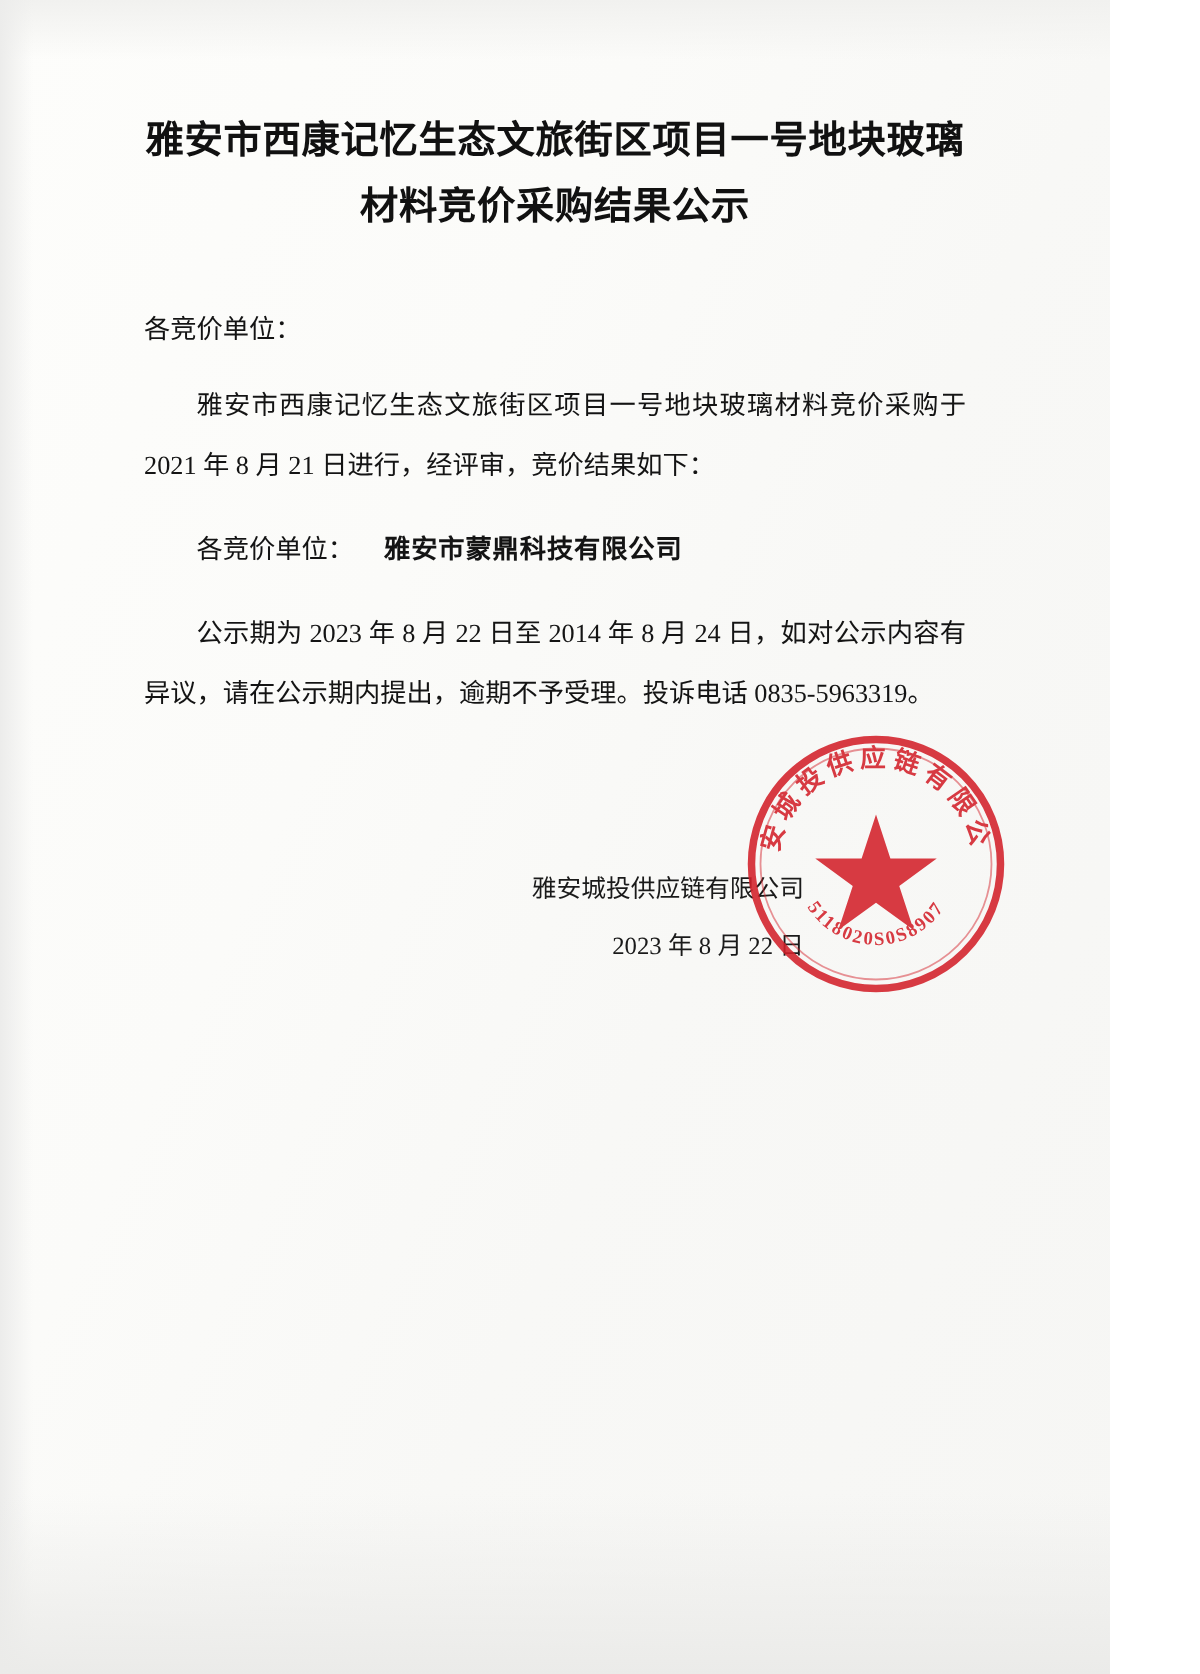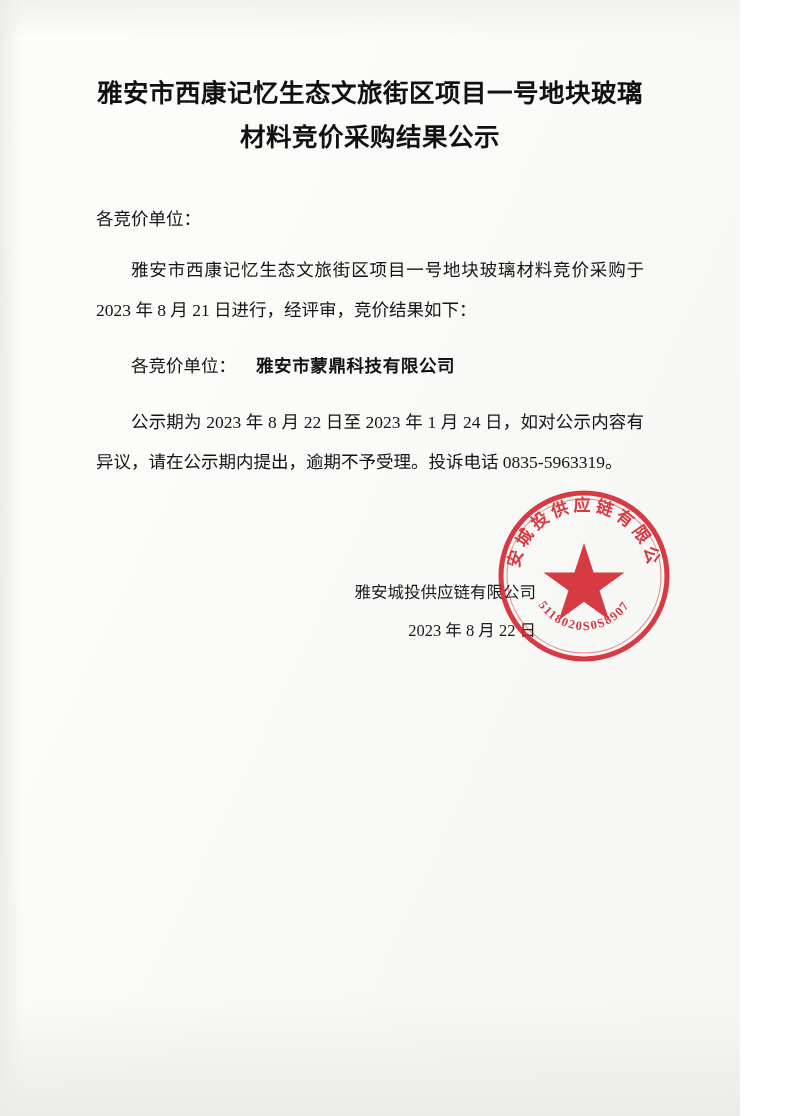--- a/index.html
+++ b/index.html
@@ -131,27 +131,27 @@
   <div class="paper-shade-top"></div>
   <div class="paper-shade-left"></div>
   <div class="paper-shade-bottom"></div>
 
   <div class="content">
 
     <h1 class="doc-title">雅安市西康记忆生态文旅街区项目一号地块玻璃材料竞价采购结果公示</h1>
 
     <div class="salutation">各竞价单位：</div>
 
-    <p class="body-para">雅安市西康记忆生态文旅街区项目一号地块玻璃材料竞价采购于 2023 年 8 月 21 日进行，经评审，竞价结果如下：</p>
+    <p class="body-para">雅安市西康记忆生态文旅街区项目一号地块玻璃材料竞价采购于 2021 年 8 月 21 日进行，经评审，竞价结果如下：</p>
 
     <p class="body-para">
       <span>各竞价单位：</span><span class="bidder-name">雅安市蒙鼎科技有限公司</span>
     </p>
 
-    <p class="body-para tight">公示期为 2023 年 8 月 22 日至 2023 年 1 月 24 日，如对公示内容有异议，请在公示期内提出，逾期不予受理。投诉电话 0835-5963319。</p>
+    <p class="body-para tight">公示期为 2023 年 8 月 22 日至 2014 年 8 月 24 日，如对公示内容有异议，请在公示期内提出，逾期不予受理。投诉电话 0835-5963319。</p>
 
     <div class="signature-block">
       <span class="signature-line">雅安城投供应链有限公司</span>
       <span class="signature-line">2023 年 8 月 22 日</span>
     </div>
 
   </div>
 
   <div class="seal">
     <svg width="178" height="178" viewBox="0 0 178 178" xmlns="http://www.w3.org/2000/svg">

